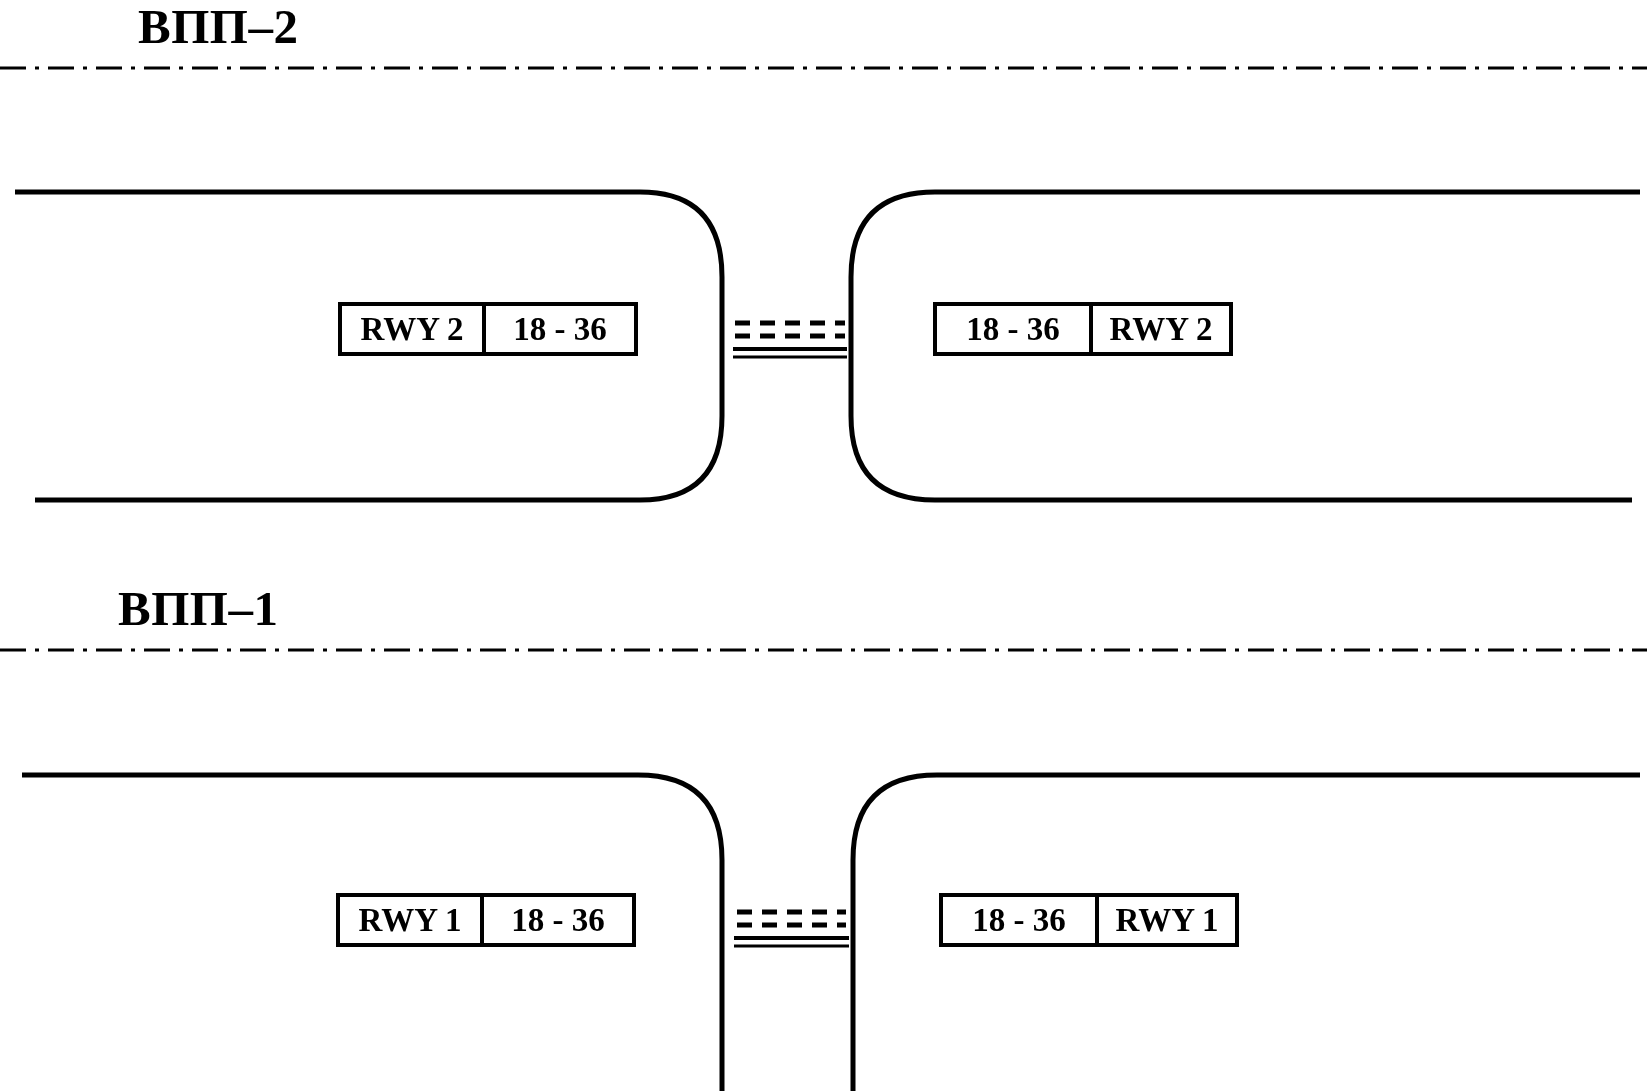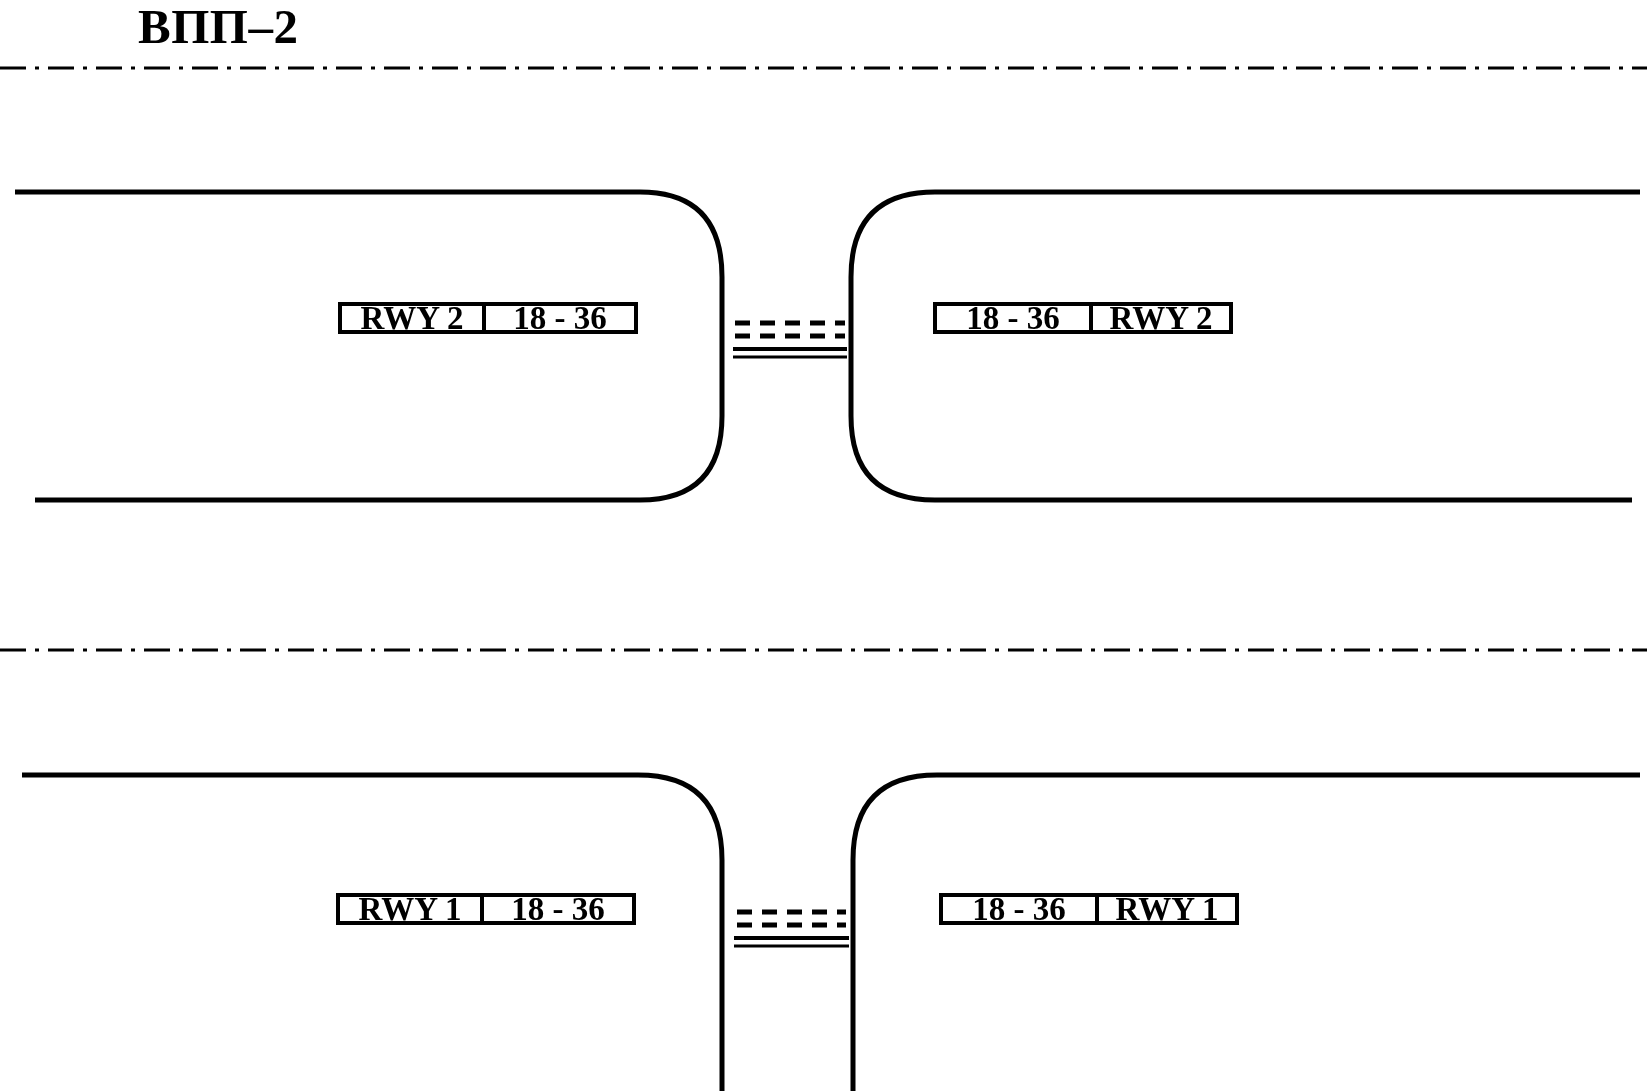--- a/index.html
+++ b/index.html
@@ -41,21 +41,21 @@
   #title-rwy1 { left: 118px; top: 584px; }
 
   .marker-box {
     position: absolute;
     display: flex;
     flex-direction: row;
     align-items: stretch;
     border: 4px solid #000000;
     background: #ffffff;
     box-sizing: border-box;
-    height: 32px;
+    height: 54px;
   }
   .marker-cell {
     display: flex;
     align-items: center;
     justify-content: center;
     font-family: "Liberation Serif", "DejaVu Serif", serif;
     font-weight: bold;
     font-size: 33px;
     line-height: 1;
     color: #000000;
@@ -99,20 +99,21 @@
     <path d="M 1640 775 L 937 775 Q 853 775 853 860 L 853 1091" fill="none" stroke="#000000" stroke-width="5" stroke-linecap="butt" stroke-linejoin="round"></path>
 
     <line x1="737" y1="912" x2="846" y2="912" stroke="#000000" stroke-width="5" stroke-dasharray="15 10" stroke-linecap="butt"></line>
     <line x1="737" y1="925" x2="846" y2="925" stroke="#000000" stroke-width="5" stroke-dasharray="15 10" stroke-linecap="butt"></line>
     <line x1="734" y1="938" x2="849" y2="938" stroke="#000000" stroke-width="4" stroke-linecap="butt"></line>
     <line x1="734" y1="946" x2="849" y2="946" stroke="#000000" stroke-width="3" stroke-linecap="butt"></line>
   </svg>
 
   <div class="rwy-title" id="title-rwy2">ВПП–2</div>
 
+  <div class="rwy-title" id="title-rwy1">ВПП–1</div>
 
   <div class="marker-box" id="box-upper-left">
     <div class="marker-cell cell-w-rwy">RWY 2</div>
     <div class="marker-cell cell-w-hdg">18 - 36</div>
   </div>
 
   <div class="marker-box" id="box-upper-right">
     <div class="marker-cell cell-w-hdg">18 - 36</div>
     <div class="marker-cell cell-w-rwy">RWY 2</div>
   </div>

